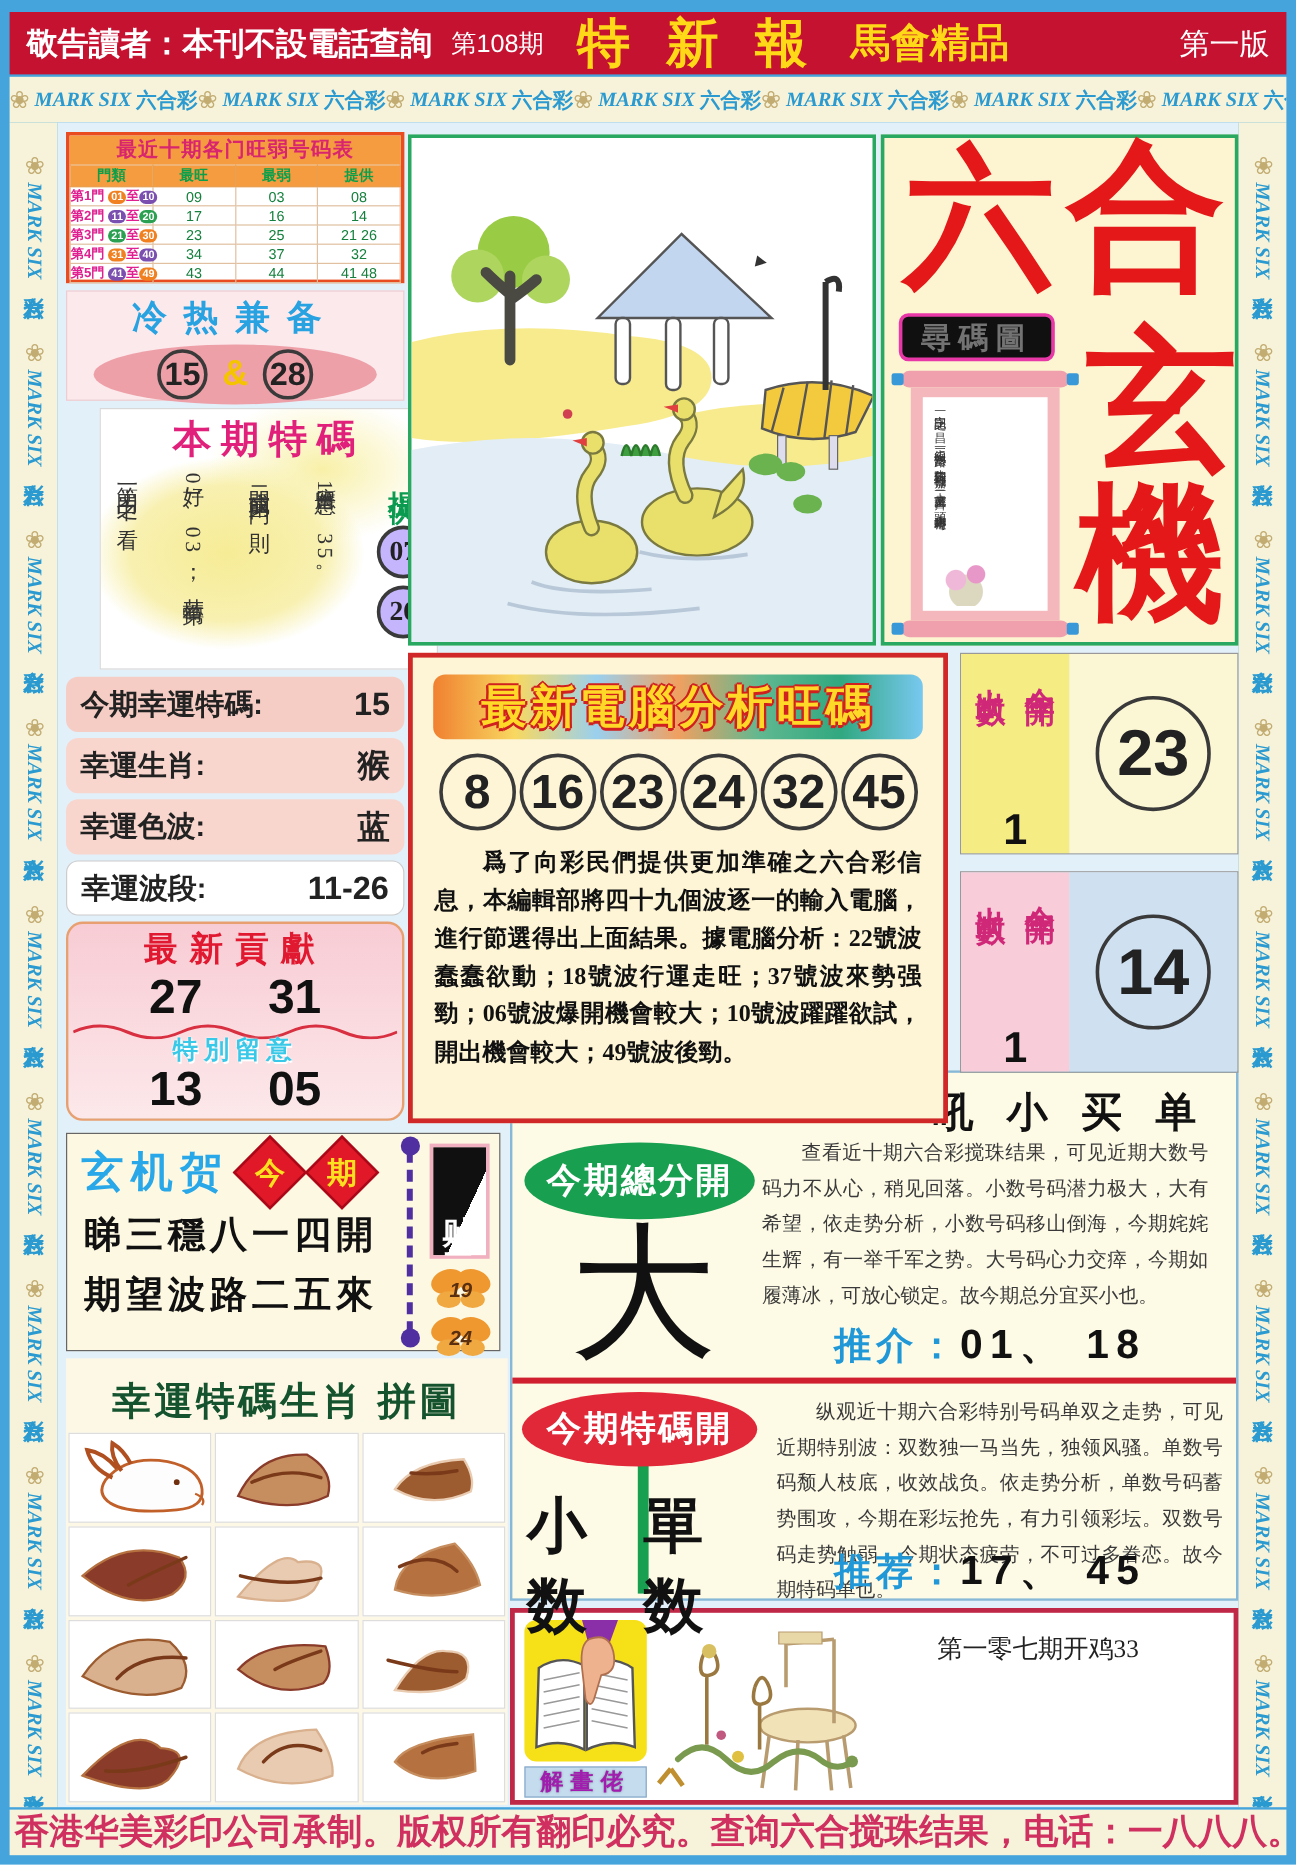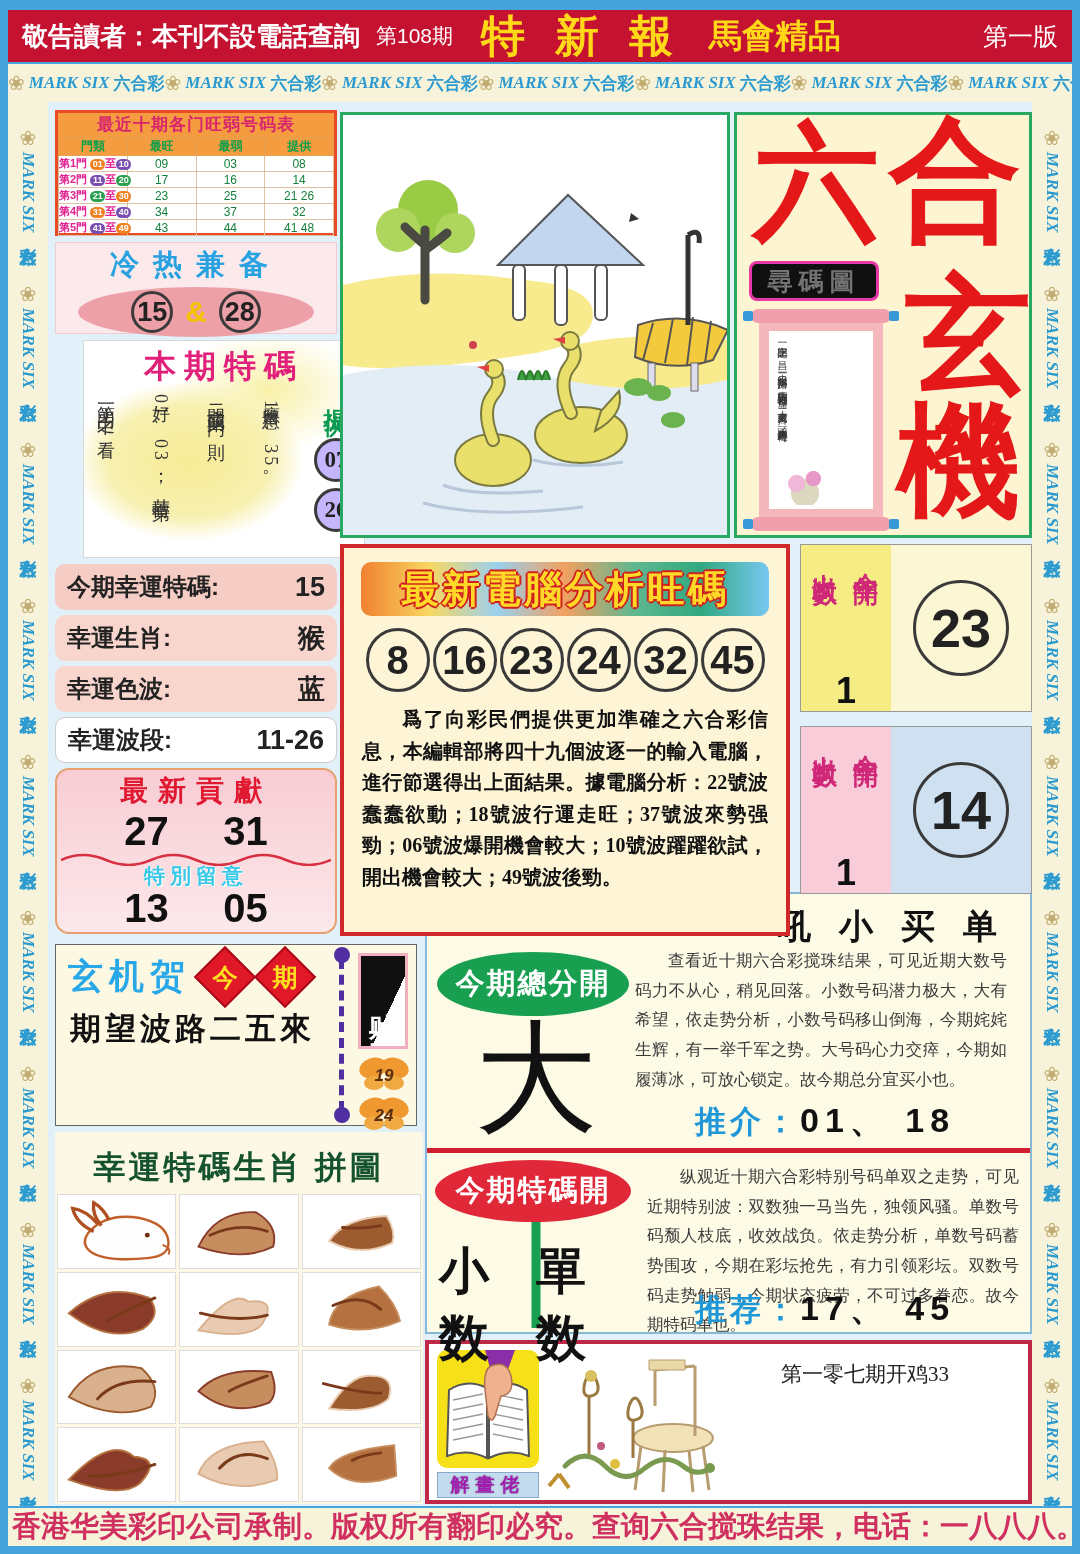--- a/index.html
+++ b/index.html
@@ -428,20 +428,21 @@
   <div class="abs myst">
     <div class="row1">
       <span class="xuan">玄机贺</span>
       <span class="diamond">
           <span>今</span>
         </span>
       <span class="diamond">
           <span>期</span>
         </span>
     </div>
+    <div class="poem">睇三穩八一四開</div>
     <div class="poem">期望波路二五來</div>
     <div class="dash-line"></div>
     <div class="tip">
         <span>贴士</span>
       </div>
     <div id="bflies">
         <div class="bfly" style="top: 110px;"><svg viewBox="0 0 52 40">
             <ellipse cx="15" cy="13" rx="14" ry="10" fill="#f09830" transform="rotate(-18 15 13)"></ellipse>
             <ellipse cx="37" cy="13" rx="14" ry="10" fill="#f09830" transform="rotate(18 37 13)"></ellipse>
             <ellipse cx="16" cy="28" rx="10" ry="7" fill="#f0a840"></ellipse>

